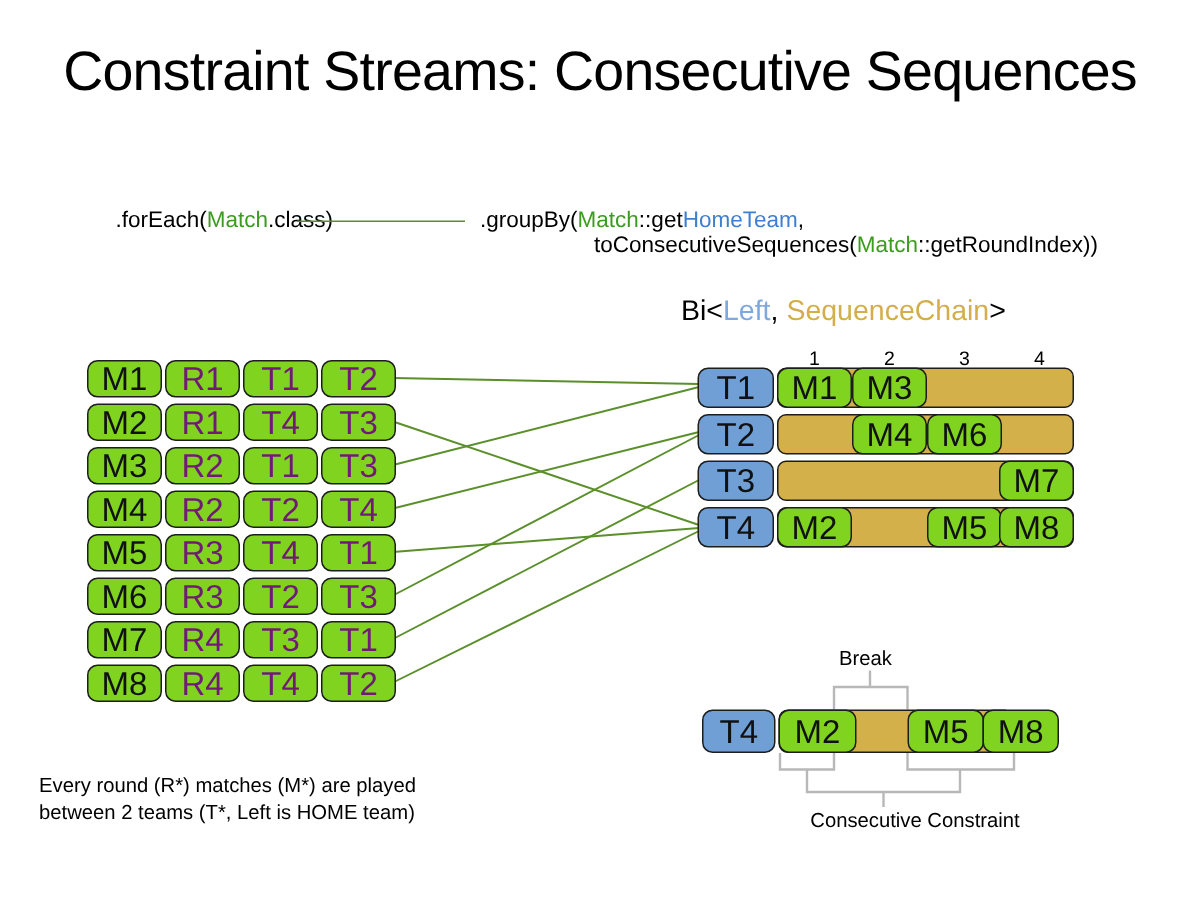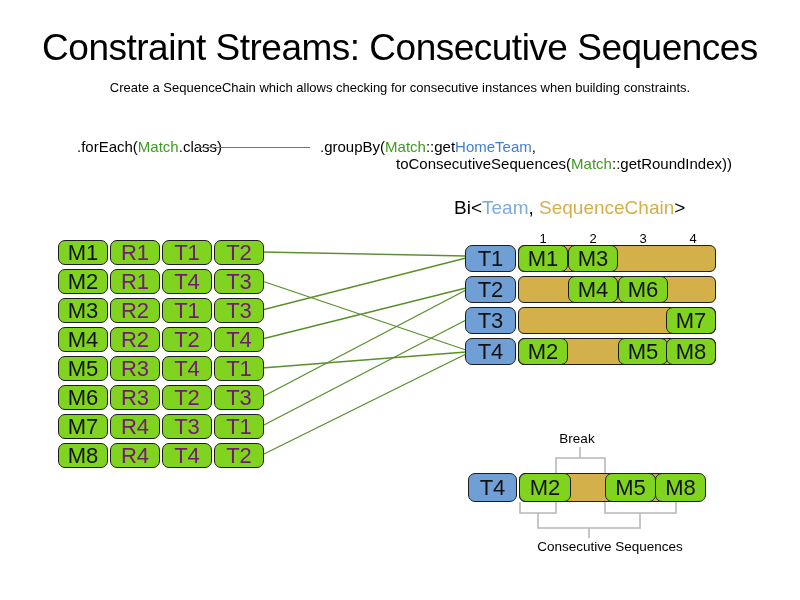--- a/index.html
+++ b/index.html
@@ -71,30 +71,29 @@
   }
   .lbl-break{left:527px;top:430px;width:100px;}
   .lbl-consec{left:470px;top:538px;width:280px;}
 </style>
 </head>
 <body>
 
 <div id="stage">
 
   <div class="title">Constraint Streams: Consecutive Sequences</div>
-  <div class="subtitle">Create a SequenceChain which allows checking for consecutive instances when building constraints.</div>
 
   <div class="code code-left"><span>.forEach(</span><span class="c-green">Match</span><span>.class)</span></div>
 
   <div class="code-rule"></div>
 
   <div class="code code-right"><span>.groupBy(</span><span class="c-green">Match</span><span>::get</span><span class="c-blue">HomeTeam</span><span>,</span><br><span style="display:inline-block;width:76px;"></span><span>toConsecutiveSequences(</span><span class="c-green">Match</span><span>::getRoundIndex))</span></div>
 
 
-  <div class="sec-label sec-bi"><span>Bi&lt;</span><span class="t-blue">Team</span><span>, </span><span class="t-gold">SequenceChain</span><span>&gt;</span></div>
+  <div class="sec-label sec-bi"><span>Bi&lt;</span><span class="t-blue">Left</span><span>, </span><span class="t-gold">SequenceChain</span><span>&gt;</span></div>
 
   <svg class="layer">
     <g stroke="#5a8f2a" stroke-width="1.3" fill="none">
       <line x1="262" y1="252" x2="466" y2="256"></line>
       <line x1="262" y1="281" x2="466" y2="350"></line>
       <line x1="262" y1="310" x2="466" y2="258"></line>
       <line x1="262" y1="339" x2="466" y2="288"></line>
       <line x1="262" y1="368" x2="466" y2="352"></line>
       <line x1="262" y1="397" x2="466" y2="290"></line>
       <line x1="262" y1="426" x2="466" y2="320"></line>
@@ -191,17 +190,19 @@
       </g>
     </svg>
 
     <div class="cell blue" style="left:468px;top:473px;width:49px;height:29px;">T4</div>
     <div class="cell gold flat" style="left:519px;top:473px;width:157px;height:29px;"></div>
     <div class="cell green" style="left:519px;top:473px;width:52px;height:29px;">M2</div>
 
     <div class="cell green" style="left:605px;top:473px;width:51px;height:29px;">M5</div>
     <div class="cell green" style="left:655px;top:473px;width:51px;height:29px;">M8</div>
 
-    <div class="brace-label lbl-consec">Consecutive Sequences</div>
+    <div class="brace-label lbl-consec">Consecutive Constraint</div>
   </div>
 
+  <div class="note">Every round (R*) matches (M*) are played
+between 2 teams (T*, Left is HOME team)</div>
 
 </div>
 
 </body></html>

